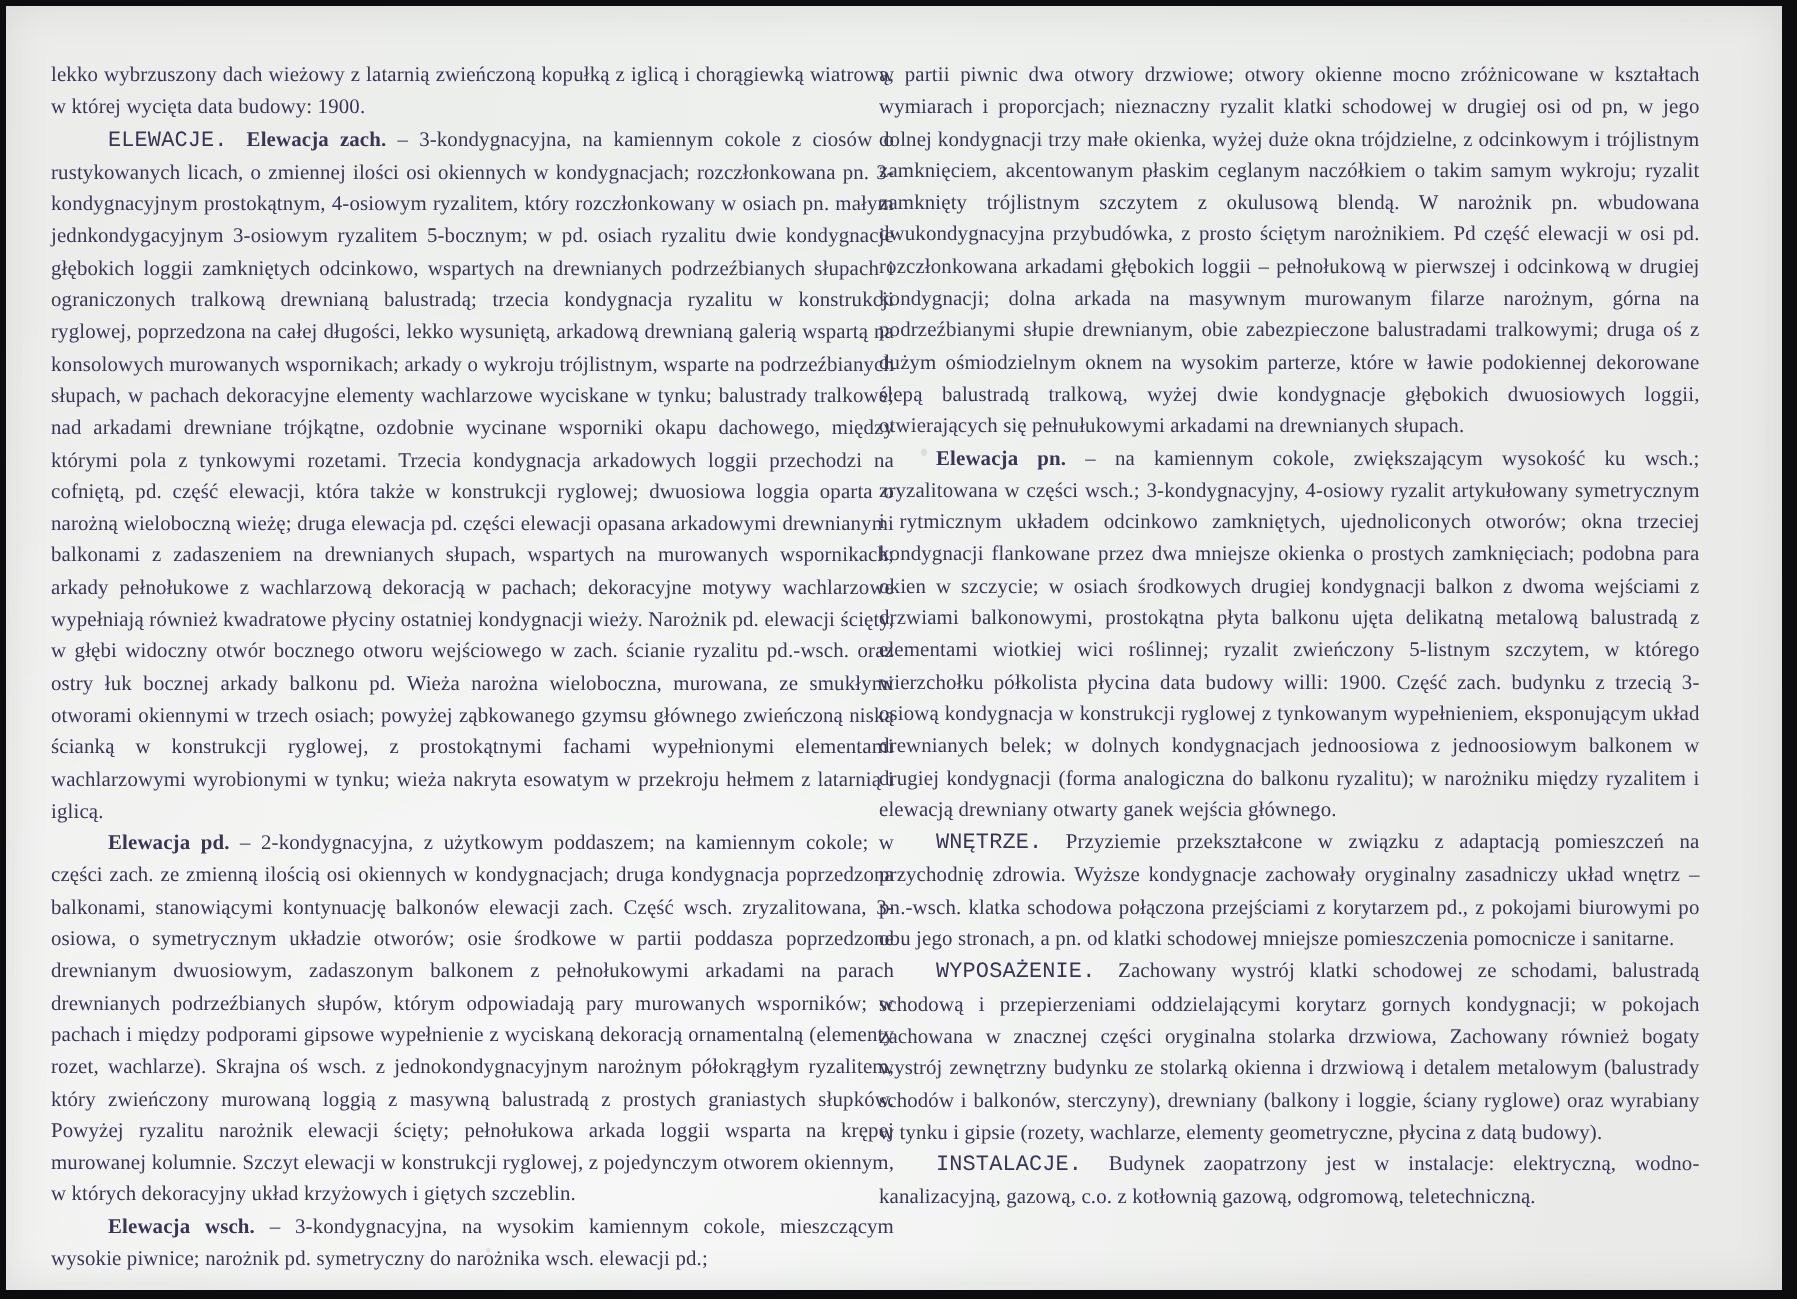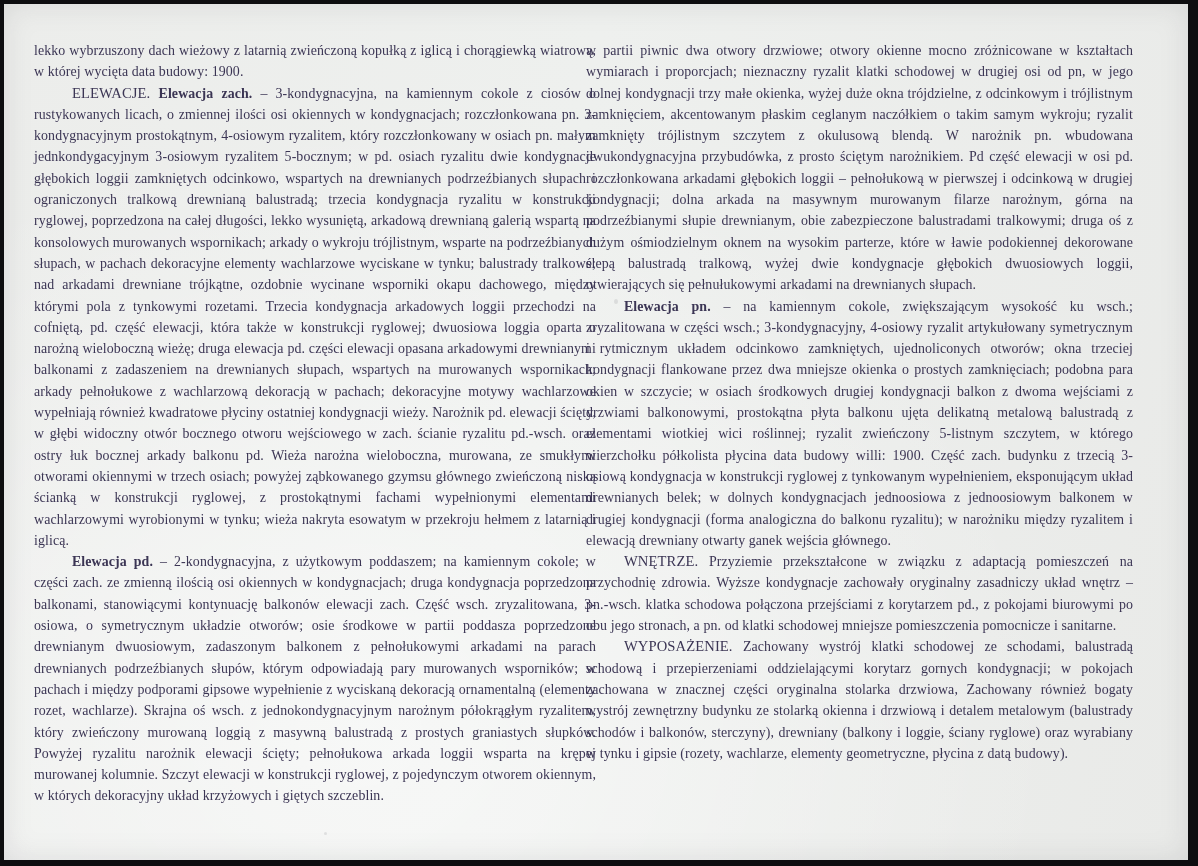--- a/index.html
+++ b/index.html
@@ -37,21 +37,21 @@
     letter-spacing: 0.1px;
   }
   .col-left  { left: 30px;  width: 562px; }
   .col-right { left: 582px; width: 547px; }
   .col p {
     margin: 0;
     padding: 0;
   }
   .col p.indent { text-indent: 38px; }
   .seg-sans {
-    font-family: Liberation Serif, serif;
+    font-family: Liberation Mono, monospace;
     font-size: 14.6px;
   }
   .seg-bolditalic {
     font-weight: bold;
   }
   
   .speck {
     position: absolute;
     background: rgba(90,90,100,0.14);
     border-radius: 50%;
@@ -60,24 +60,26 @@
 </style>
 </head>
 <body>
 
 <div class="scan">
   <div class="paper">
     <div class="col col-left" style="color: rgb(59, 53, 84);">
         <p class=""><span>lekko wybrzuszony dach wieżowy z latarnią zwieńczoną kopułką z iglicą i chorągiewką wiatrową, w której wycięta data budowy: 1900.</span></p>
         <p class="indent"><span class="seg-sans">ELEWACJE. </span><span class="seg-bolditalic">Elewacja zach.</span><span> – 3-kondygnacyjna, na kamiennym cokole z ciosów o rustykowanych licach, o zmiennej ilości osi okiennych w kondygnacjach; rozczłonkowana pn. 3-kondygnacyjnym prostokątnym, 4-osiowym ryzalitem, który rozczłonkowany w osiach pn. małym jednkondygacyjnym 3-osiowym ryzalitem 5-bocznym; w pd. osiach ryzalitu dwie kondygnacje głębokich loggii zamkniętych odcinkowo, wspartych na drewnianych podrzeźbianych słupach i ograniczonych tralkową drewnianą balustradą; trzecia kondygnacja ryzalitu w konstrukcji ryglowej, poprzedzona na całej długości, lekko wysuniętą, arkadową drewnianą galerią wspartą na konsolowych murowanych wspornikach; arkady o wykroju trójlistnym, wsparte na podrzeźbianych słupach, w pachach dekoracyjne elementy wachlarzowe wyciskane w tynku; balustrady tralkowe; nad arkadami drewniane trójkątne, ozdobnie wycinane wsporniki okapu dachowego, między którymi pola z tynkowymi rozetami. Trzecia kondygnacja arkadowych loggii przechodzi na cofniętą, pd. część elewacji, która także w konstrukcji ryglowej; dwuosiowa loggia oparta o narożną wieloboczną wieżę; druga elewacja pd. części elewacji opasana arkadowymi drewnianymi balkonami z zadaszeniem na drewnianych słupach, wspartych na murowanych wspornikach; arkady pełnołukowe z wachlarzową dekoracją w pachach; dekoracyjne motywy wachlarzowe wypełniają również kwadratowe płyciny ostatniej kondygnacji wieży. Narożnik pd. elewacji ścięty, w głębi widoczny otwór bocznego otworu wejściowego w zach. ścianie ryzalitu pd.-wsch. oraz ostry łuk bocznej arkady balkonu pd. Wieża narożna wieloboczna, murowana, ze smukłymi otworami okiennymi w trzech osiach; powyżej ząbkowanego gzymsu głównego zwieńczoną niską ścianką w konstrukcji ryglowej, z prostokątnymi fachami wypełnionymi elementami wachlarzowymi wyrobionymi w tynku; wieża nakryta esowatym w przekroju hełmem z latarnią i iglicą.</span></p>
         <p class="indent"><span class="seg-bolditalic">Elewacja pd.</span><span> – 2-kondygnacyjna, z użytkowym poddaszem; na kamiennym cokole; w części zach. ze zmienną ilością osi okiennych w kondygnacjach; druga kondygnacja poprzedzona balkonami, stanowiącymi kontynuację balkonów elewacji zach. Część wsch. zryzalitowana, 3-osiowa, o symetrycznym układzie otworów; osie środkowe w partii poddasza poprzedzone drewnianym dwuosiowym, zadaszonym balkonem z pełnołukowymi arkadami na parach drewnianych podrzeźbianych słupów, którym odpowiadają pary murowanych wsporników; w pachach i między podporami gipsowe wypełnienie z wyciskaną dekoracją ornamentalną (elementy rozet, wachlarze). Skrajna oś wsch. z jednokondygnacyjnym narożnym półokrągłym ryzalitem, który zwieńczony murowaną loggią z masywną balustradą z prostych graniastych słupków. Powyżej ryzalitu narożnik elewacji ścięty; pełnołukowa arkada loggii wsparta na krępej murowanej kolumnie. Szczyt elewacji w konstrukcji ryglowej, z pojedynczym otworem okiennym, w których dekoracyjny układ krzyżowych i giętych szczeblin.</span></p>
+        <p class="indent"><span class="seg-bolditalic">Elewacja wsch.</span><span> – 3-kondygnacyjna, na wysokim kamiennym cokole, mieszczącym wysokie piwnice; narożnik pd. symetryczny do narożnika wsch. elewacji pd.;</span></p>
       </div>
     <div class="col col-right" style="color: rgb(59, 53, 84);">
         <p class=""><span>w partii piwnic dwa otwory drzwiowe; otwory okienne mocno zróżnicowane w kształtach wymiarach i proporcjach; nieznaczny ryzalit klatki schodowej w drugiej osi od pn, w jego dolnej kondygnacji trzy małe okienka, wyżej duże okna trójdzielne, z odcinkowym i trójlistnym zamknięciem, akcentowanym płaskim ceglanym naczółkiem o takim samym wykroju; ryzalit zamknięty trójlistnym szczytem z okulusową blendą. W narożnik pn. wbudowana dwukondygnacyjna przybudówka, z prosto ściętym narożnikiem. Pd część elewacji w osi pd. rozczłonkowana arkadami głębokich loggii – pełnołukową w pierwszej i odcinkową w drugiej kondygnacji; dolna arkada na masywnym murowanym filarze narożnym, górna na podrzeźbianymi słupie drewnianym, obie zabezpieczone balustradami tralkowymi; druga oś z dużym ośmiodzielnym oknem na wysokim parterze, które w ławie podokiennej dekorowane ślepą balustradą tralkową, wyżej dwie kondygnacje głębokich dwuosiowych loggii, otwierających się pełnułukowymi arkadami na drewnianych słupach.</span></p>
         <p class="indent"><span class="seg-bolditalic">Elewacja pn.</span><span> – na kamiennym cokole, zwiększającym wysokość ku wsch.; zryzalitowana w części wsch.; 3-kondygnacyjny, 4-osiowy ryzalit artykułowany symetrycznym i rytmicznym układem odcinkowo zamkniętych, ujednoliconych otworów; okna trzeciej kondygnacji flankowane przez dwa mniejsze okienka o prostych zamknięciach; podobna para okien w szczycie; w osiach środkowych drugiej kondygnacji balkon z dwoma wejściami z drzwiami balkonowymi, prostokątna płyta balkonu ujęta delikatną metalową balustradą z elementami wiotkiej wici roślinnej; ryzalit zwieńczony 5-listnym szczytem, w którego wierzchołku półkolista płycina data budowy willi: 1900. Część zach. budynku z trzecią 3-osiową kondygnacja w konstrukcji ryglowej z tynkowanym wypełnieniem, eksponującym układ drewnianych belek; w dolnych kondygnacjach jednoosiowa z jednoosiowym balkonem w drugiej kondygnacji (forma analogiczna do balkonu ryzalitu); w narożniku między ryzalitem i elewacją drewniany otwarty ganek wejścia głównego.</span></p>
         <p class="indent"><span class="seg-sans">WNĘTRZE. </span><span>Przyziemie przekształcone w związku z adaptacją pomieszczeń na przychodnię zdrowia. Wyższe kondygnacje zachowały oryginalny zasadniczy układ wnętrz – pn.-wsch. klatka schodowa połączona przejściami z korytarzem pd., z pokojami biurowymi po obu jego stronach, a pn. od klatki schodowej mniejsze pomieszczenia pomocnicze i sanitarne.</span></p>
         <p class="indent"><span class="seg-sans">WYPOSAŻENIE. </span><span>Zachowany wystrój klatki schodowej ze schodami, balustradą schodową i przepierzeniami oddzielającymi korytarz gornych kondygnacji; w pokojach zachowana w znacznej części oryginalna stolarka drzwiowa, Zachowany również bogaty wystrój zewnętrzny budynku ze stolarką okienna i drzwiową i detalem metalowym (balustrady schodów i balkonów, sterczyny), drewniany (balkony i loggie, ściany ryglowe) oraz wyrabiany w tynku i gipsie (rozety, wachlarze, elementy geometryczne, płycina z datą budowy).</span></p>
+        <p class="indent"><span class="seg-sans">INSTALACJE. </span><span>Budynek zaopatrzony jest w instalacje: elektryczną, wodno-kanalizacyjną, gazową, c.o. z kotłownią gazową, odgromową, teletechniczną.</span></p>
       </div>
     <div class="speck" style="left:1100px; top:300px; width:3px; height:3px;"></div>
     <div class="speck" style="left:610px; top:295px; width:4px; height:5px;"></div>
     <div class="speck" style="left:320px; top:828px; width:3px; height:3px;"></div>
   </div>
 </div>
 
 </body></html>

